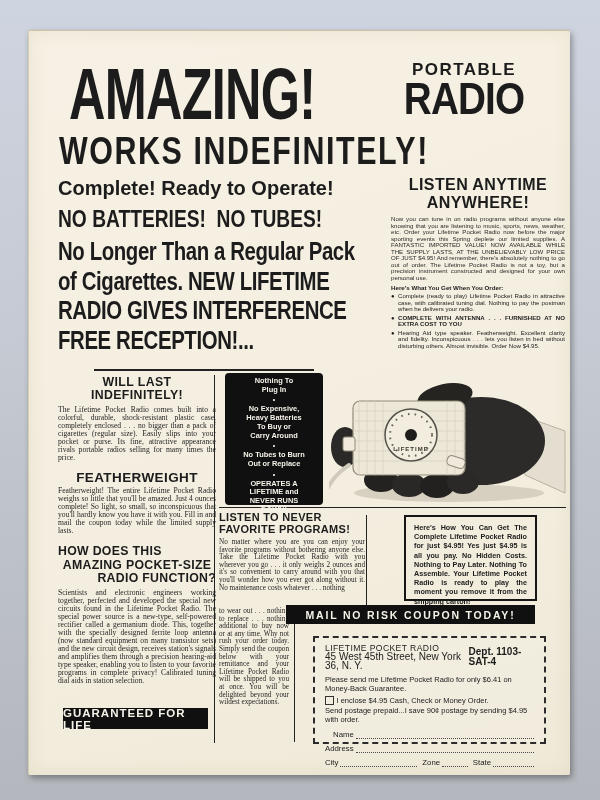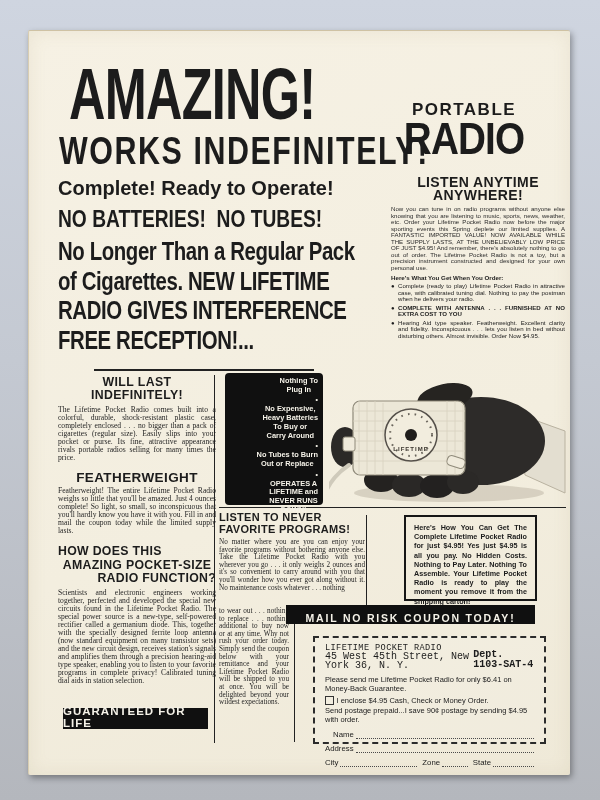--- a/index.html
+++ b/index.html
@@ -15,54 +15,54 @@
     box-shadow:2px 3px 6px rgba(0,0,0,.35), inset 0 0 18px rgba(160,140,90,.12);
     border-top:1px solid #cfc2a4;border-left:1px solid #d8cdb2;border-radius:2px;
   }
   .abs{position:absolute;}
   .rule{background:#222;}
   .hbig{font-weight:bold;white-space:nowrap;transform-origin:0 0;line-height:1;letter-spacing:-1px;}
   .preline{white-space:pre-line;}
   .serifbody{font-family:"Liberation Serif",serif;font-size:7.6px;line-height:8px;text-align:justify;color:#252525;}
   .sansbody{font-size:6.1px;line-height:6.5px;text-align:justify;color:#2a2a2a;}
   .secTitle{font-weight:bold;text-align:center;letter-spacing:.4px;line-height:13px;font-size:12.3px;}
-  .blackbar{background:#101010;color:#f5f2e8;font-weight:bold;display:flex;align-items:flex-end;justify-content:center;}
+  .blackbar{background:#101010;color:#f5f2e8;font-weight:bold;display:flex;align-items:center;justify-content:center;}
   .bullets{margin:2px 0 0 0;padding:0;list-style:none;}
   .bullets li{display:flex;margin-bottom:2px;}
   .bullets .glyph{width:7px;flex:none;font-size:6px;line-height:6.5px;}
   .bullets .btxt{flex:1;font-size:6.1px;line-height:6.5px;text-align:justify;}
   .featline{white-space:pre-line;font-weight:bold;font-size:7.4px;line-height:8.7px;}
   .featsep{font-size:7px;line-height:7px;margin:2px 0;}
   .dotline{border-bottom:1.2px dotted #4a4a4a;flex:1;height:8px;margin-left:2px;}
   .cpn-small{font-size:7.5px;line-height:9px;color:#222;}
   .fieldrow{display:flex;align-items:flex-end;font-size:7.8px;}
 </style>
 </head>
 <body>
 
 <div class="page">
 
   <div class="abs hbig" style="left:40px;top:27px;font-size:72px;transform:scaleX(.70);">AMAZING!</div>
 
-  <div class="abs" style="left:355px;top:30px;width:160px;text-align:center;margin-top:40px;">
+  <div class="abs" style="left:355px;top:30px;width:160px;text-align:center;">
     <div style="font-weight:bold;font-size:17px;letter-spacing:1.5px;line-height:18px;">PORTABLE</div>
     <div style="font-weight:bold;font-size:44px;line-height:40px;transform:scaleX(.88);transform-origin:50% 0;letter-spacing:-1px;">RADIO</div>
   </div>
 
   <div class="abs hbig" style="left:30px;top:100px;font-size:39px;letter-spacing:2px;transform:scaleX(.78);">WORKS INDEFINITELY!</div>
 
   <div class="abs" style="left:29px;top:146px;font-weight:bold;font-size:20px;white-space:nowrap;">Complete! Ready to Operate!</div>
   <div class="abs hbig" style="left:29px;top:176px;font-size:24px;letter-spacing:0;transform:scaleX(.8);white-space:pre;">NO BATTERIES!  NO TUBES!</div>
   <div class="abs preline" style="left:29px;top:206px;font-weight:bold;font-size:25.5px;line-height:29.5px;transform:scaleX(.8);transform-origin:0 0;letter-spacing:-0.5px;">No Longer Than a Regular Pack
 of Cigarettes.  NEW LIFETIME
 RADIO GIVES INTERFERENCE
 FREE RECEPTION!...</div>
 
   <div class="abs" style="left:362px;top:145px;width:174px;">
-    <div class="secTitle preline" style="font-size:14px;line-height:13px;">LISTEN ANYTIME
+    <div class="secTitle preline" style="font-size:16px;line-height:18px;">LISTEN ANYTIME
 ANYWHERE!</div>
     <div class="sansbody" style="margin-top:4px;">Now you can tune in on radio programs without anyone else knowing that you are listening to music, sports, news, weather, etc. Order your Lifetime Pocket Radio now before the major sporting events this Spring deplete our limited supplies. A FANTASTIC IMPORTED VALUE! NOW AVAILABLE WHILE THE SUPPLY LASTS, AT THE UNBELIEVABLY LOW PRICE OF JUST $4.95! And remember, there's absolutely nothing to go out of order. The Lifetime Pocket Radio is not a toy, but a precision instrument constructed and designed for your own personal use.</div>
     <div style="font-size:6.2px;font-weight:bold;margin-top:3px;line-height:7px;">Here's What You Get When You Order:</div>
     <ul class="bullets">
       <li>
         <span class="glyph">●</span>
         <span class="btxt">Complete (ready to play) Lifetime Pocket Radio in attractive case, with calibrated tuning dial. Nothing to pay the postman when he delivers your radio.</span>
       </li>
       <li>
         <span class="glyph">●</span>
@@ -149,21 +149,21 @@
   </div>
   <div class="abs serifbody" style="left:190px;top:577px;width:70px;font-size:7.2px;line-height:7.6px;">to wear out . . . nothing to replace . . . nothing additional to buy now or at any time. Why not rush your order today. Simply send the coupon below with your remittance and your Lifetime Pocket Radio will be shipped to you at once. You will be delighted beyond your wildest expectations.</div>
 
   <div class="abs" style="left:357px;top:484px;width:133px;height:86px;border:2px solid #161616;box-sizing:border-box;padding:6px 8px;margin-left:18px;">
     <div style="font-size:7.2px;font-weight:bold;line-height:9.2px;text-align:justify;">Here's How You Can Get The Complete Lifetime Pocket Radio for just $4.95! Yes just $4.95 is all you pay. No Hidden Costs. Nothing to Pay Later. Nothing To Assemble. Your Lifetime Pocket Radio is ready to play the moment you remove it from the shipping carton!</div>
   </div>
 
   <div class="abs blackbar" style="left:257px;top:574px;width:249px;height:19px;font-size:10.5px;letter-spacing:1.8px;white-space:nowrap;overflow:hidden;">MAIL NO RISK COUPON TODAY!</div>
 
   <div class="abs" style="left:284px;top:605px;width:233px;height:108px;border:2px dashed #2b2b2b;box-sizing:border-box;padding:6px 10px 5px;background:rgba(255,255,255,0.12);">
-    <div style="display:flex;justify-content:space-between;align-items:flex-end;font-family:Liberation Mono, monospace;">
+    <div style="display:flex;justify-content:space-between;align-items:center;">
       <div>
         <div style="font-size:8.6px;letter-spacing:.4px;line-height:9px;">LIFETIME POCKET RADIO</div>
         <div style="font-size:10px;line-height:8.5px;">45 West 45th Street, New York 36, N. Y.</div>
       </div>
       <div style="font-size:10px;font-weight:bold;line-height:10px;">Dept. 1103-SAT-4</div>
     </div>
 
     <div class="cpn-small" style="margin-top:5px;">Please send me Lifetime Pocket Radio for only $6.41 on Money-Back Guarantee.</div>
 
     <div style="display:flex;align-items:center;margin-top:3px;">

